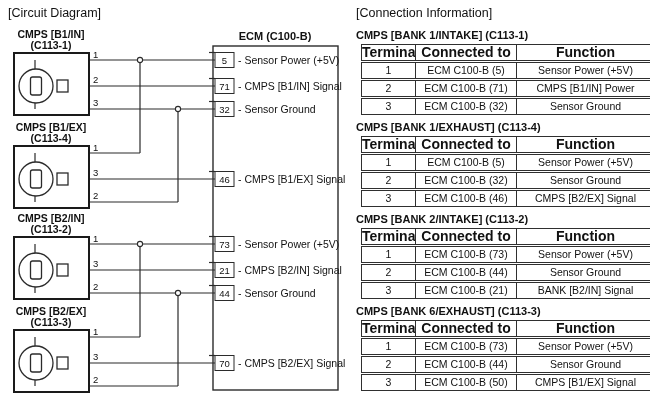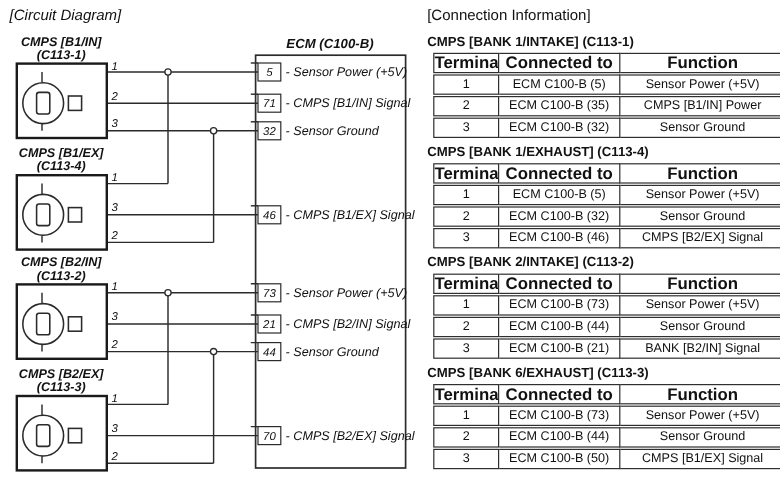--- a/index.html
+++ b/index.html
@@ -3,21 +3,21 @@
 <meta charset="utf-8">
 <style>
   html,body{margin:0;padding:0;}
   body{
     width:650px;height:406px;position:relative;overflow:hidden;
     background:#ffffff;color:#111;
     font-family:"Liberation Sans", sans-serif;
     -webkit-font-smoothing:antialiased;
   }
   
-  .left-panel{position:absolute;left:0;top:0;width:346px;height:356px;font-style:italic;}
+  .left-panel{position:absolute;left:0;top:0;width:346px;height:356px;}
   svg text{fill:#111;}
   .t-hdr{font-size:12.5px;}
   .t-name{font-size:10.5px;font-weight:bold;}
   .t-pin{font-size:9.5px;}
   .t-ecmtitle{font-size:11px;font-weight:bold;}
   .t-num{font-size:9.5px;}
   .t-lbl{font-size:10.5px;}
   .wire{stroke:#2b2b2b;stroke-width:1.2;fill:none;}
   .box2{stroke:#1a1a1a;stroke-width:2;fill:#fff;}
   .thin{stroke:#2b2b2b;stroke-width:1.3;fill:#fff;}
@@ -193,21 +193,21 @@
         <th>Connected to</th>
         <th>Function</th>
       </tr>
       <tr>
         <td>1</td>
         <td>ECM C100-B (5)</td>
         <td>Sensor Power (+5V)</td>
       </tr>
       <tr>
         <td>2</td>
-        <td>ECM C100-B (35)</td>
+        <td>ECM C100-B (71)</td>
         <td>CMPS [B1/IN] Power</td>
       </tr>
       <tr>
         <td>3</td>
         <td>ECM C100-B (32)</td>
         <td>Sensor Ground</td>
       </tr>
     </tbody>
       </table>
   </div>

